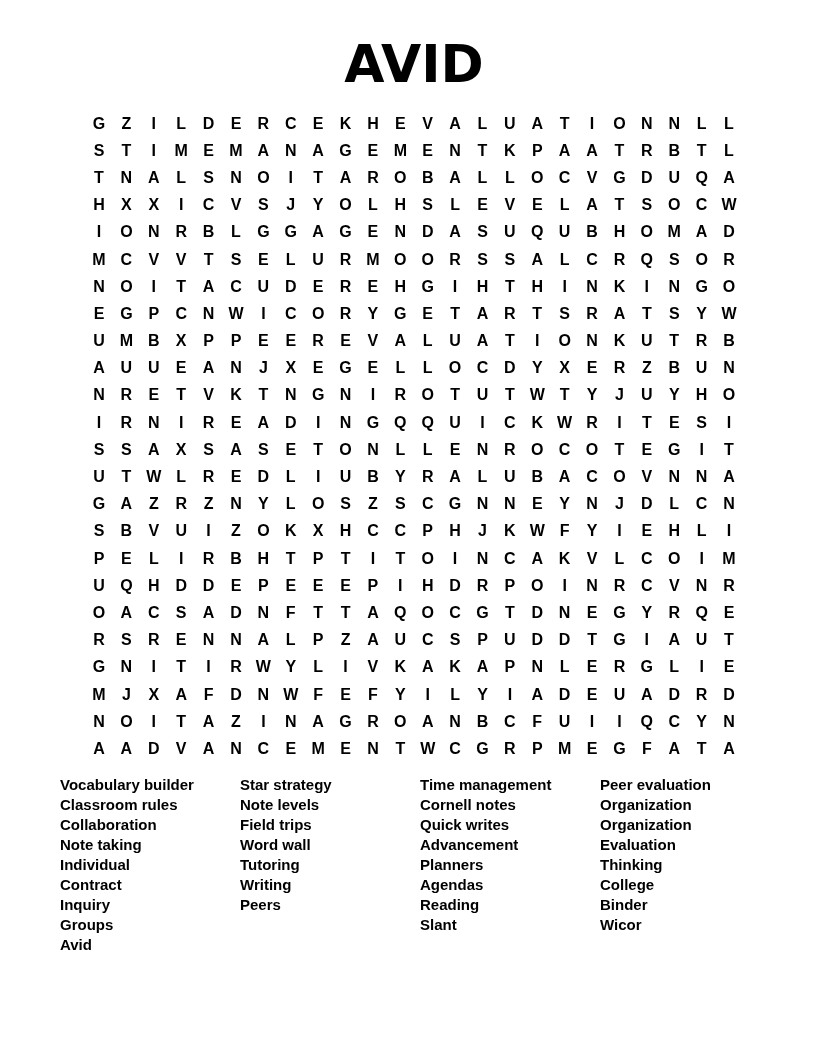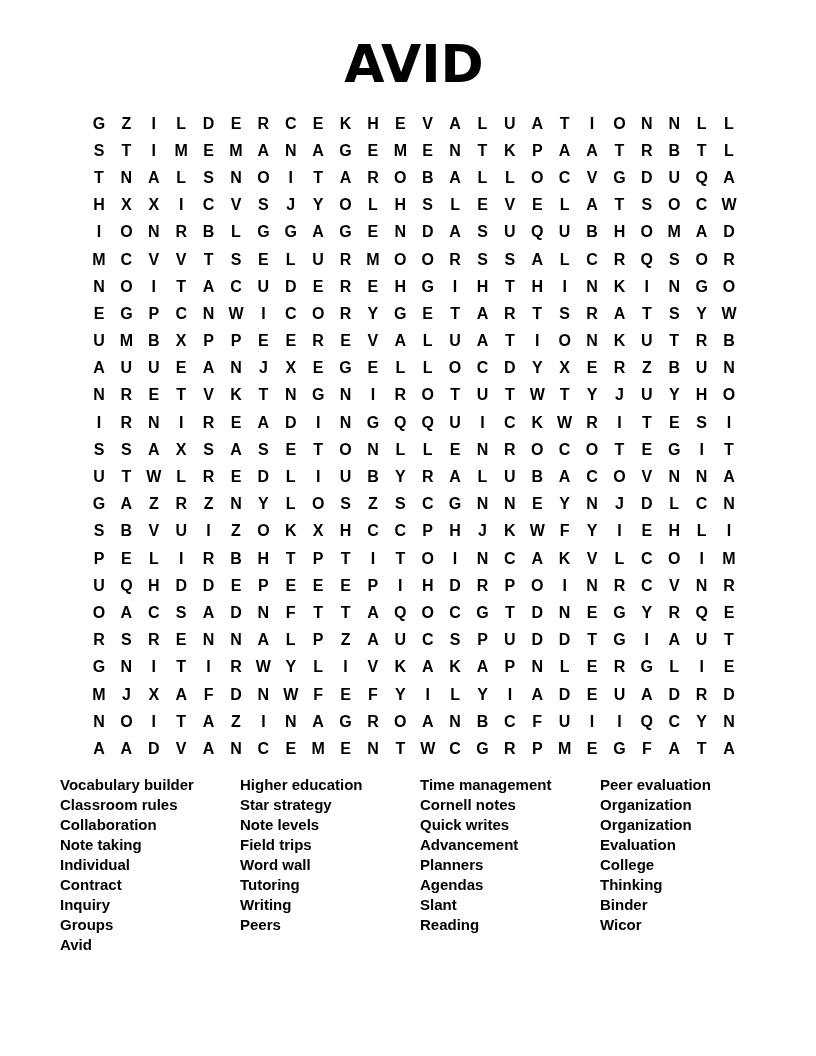--- a/index.html
+++ b/index.html
@@ -648,44 +648,43 @@
         <div class="word">Classroom rules</div>
         <div class="word">Collaboration</div>
         <div class="word">Note taking</div>
         <div class="word">Individual</div>
         <div class="word">Contract</div>
         <div class="word">Inquiry</div>
         <div class="word">Groups</div>
         <div class="word">Avid</div>
       </div>
     <div class="word-col">
-        <div class="word">Higher education</div>
         <div class="word">Star strategy</div>
         <div class="word">Note levels</div>
         <div class="word">Field trips</div>
         <div class="word">Word wall</div>
         <div class="word">Tutoring</div>
         <div class="word">Writing</div>
         <div class="word">Peers</div>
       </div>
     <div class="word-col">
         <div class="word">Time management</div>
         <div class="word">Cornell notes</div>
         <div class="word">Quick writes</div>
         <div class="word">Advancement</div>
         <div class="word">Planners</div>
         <div class="word">Agendas</div>
+        <div class="word">Reading</div>
         <div class="word">Slant</div>
-        <div class="word">Reading</div>
       </div>
     <div class="word-col">
         <div class="word">Peer evaluation</div>
         <div class="word">Organization</div>
         <div class="word">Organization</div>
         <div class="word">Evaluation</div>
+        <div class="word">Thinking</div>
         <div class="word">College</div>
-        <div class="word">Thinking</div>
         <div class="word">Binder</div>
         <div class="word">Wicor</div>
       </div>
   </div>
 
 </div>
 
 </body></html>

